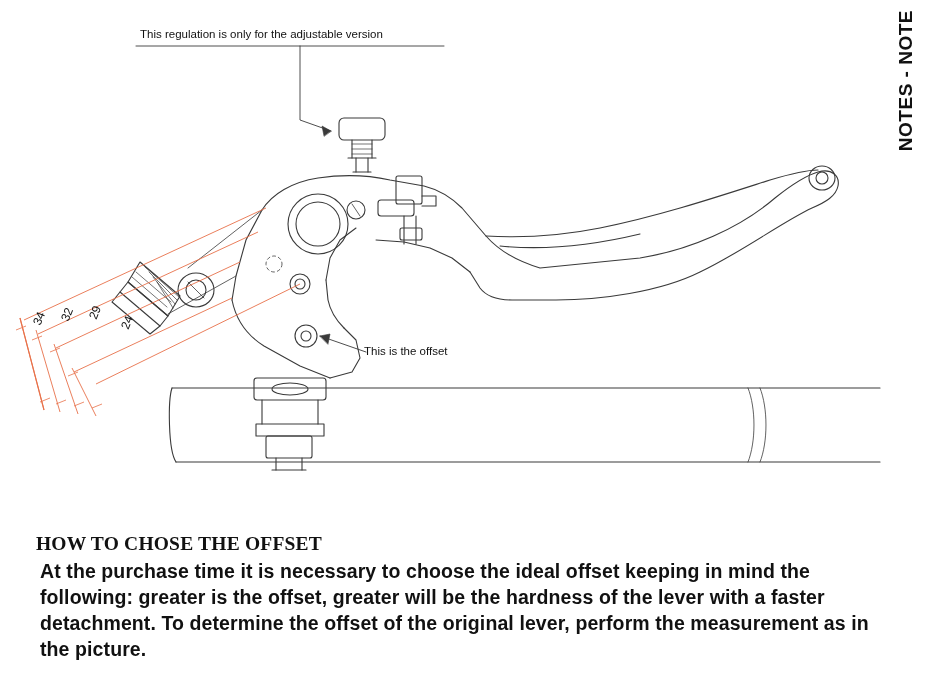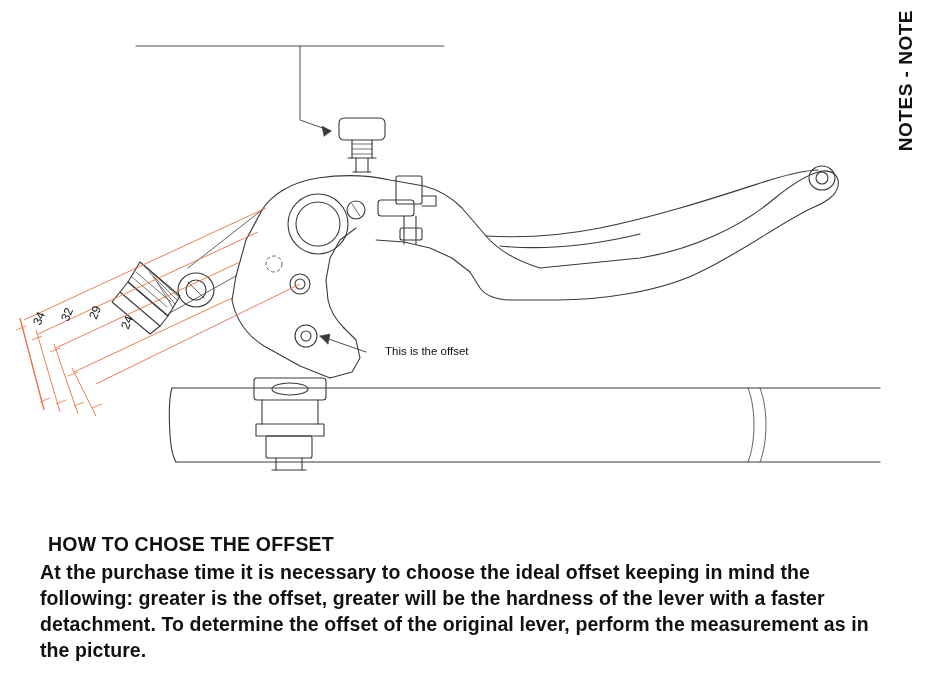--- a/index.html
+++ b/index.html
@@ -61,21 +61,21 @@
     position: absolute;
     font-size: 11.5px;
     color: #111;
     white-space: nowrap;
   }
   .callout-top {
     left: 140px;
     top: 28px;
   }
   .callout-offset {
-    left: 385px;
+    left: 364px;
     top: 345px;
   }
 
   
   .dim {
     position: absolute;
     font-size: 12px;
     color: #111;
     transform-origin: left top;
   }
@@ -83,22 +83,23 @@
   
   .text-block {
     position: absolute;
     left: 36px;
     top: 533px;
     width: 860px;
   }
   .text-block h1 {
     font-size: 19.5px;
     font-weight: bold;
-    margin: 0 0 2px 12px;
+    margin: 0 0 2px 0;
     letter-spacing: 0.2px;
+    font-family: Liberation Serif, serif;
   }
   .text-block p {
     font-size: 19.5px;
     font-weight: bold;
     margin: 4px;
     line-height: 1.33;
     letter-spacing: 0.1px;
   }
 </style>
 </head>
@@ -237,20 +238,21 @@
         <path d="M72,368 L96,416"></path>
 
         <path d="M20,318 L44,410" stroke-width="1.1"></path>
         <path d="M16,330 L26,326 M40,402 L50,398" stroke-width="0.8"></path>
         <path d="M32,340 L42,336 M56,404 L66,400" stroke-width="0.8"></path>
         <path d="M50,352 L60,348 M74,406 L84,402" stroke-width="0.8"></path>
         <path d="M68,376 L78,372 M92,408 L102,404" stroke-width="0.8"></path>
       </g>
     </svg>
 
+    <div class="callout callout-top">This regulation is only for the adjustable version</div>
 
     <div class="callout callout-offset">This is the offset</div>
 
     <div class="dim" style="left:30px; top:322px; transform: rotate(-68deg);">34</div>
     <div class="dim" style="left:58px; top:318px; transform: rotate(-68deg);">32</div>
     <div class="dim" style="left:86px; top:316px; transform: rotate(-68deg);">29</div>
     <div class="dim" style="left:118px; top:326px; transform: rotate(-68deg);">24</div>
   </div>
 
   <div class="text-block">

